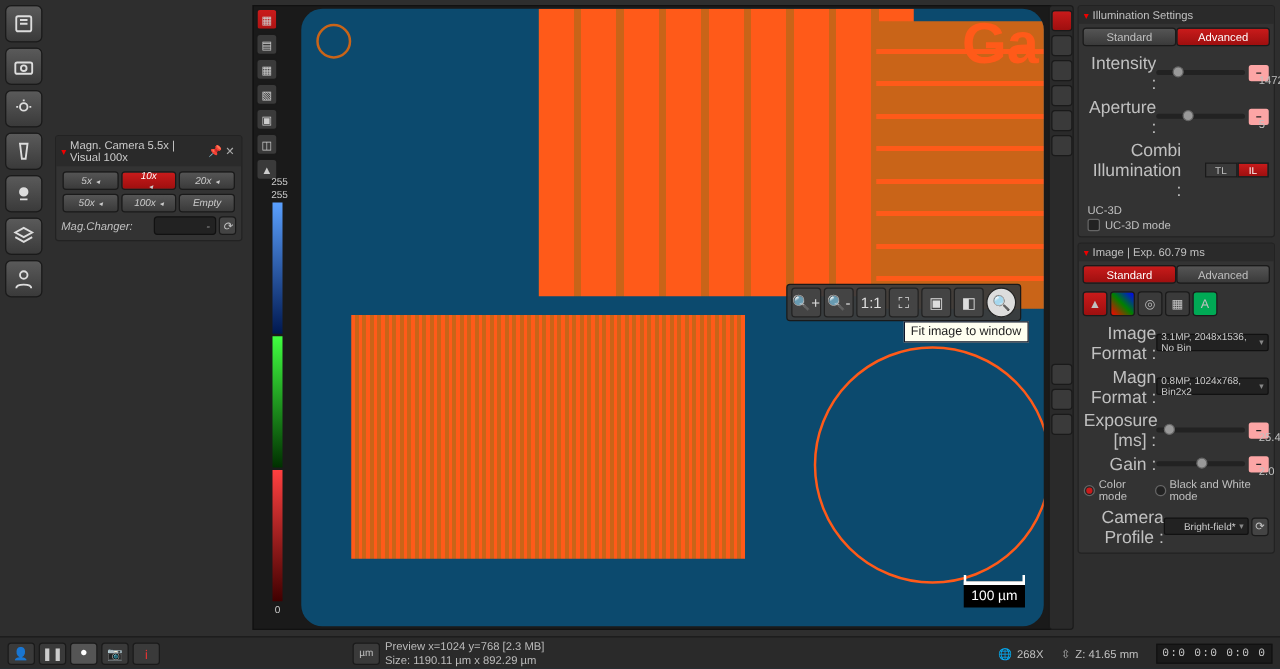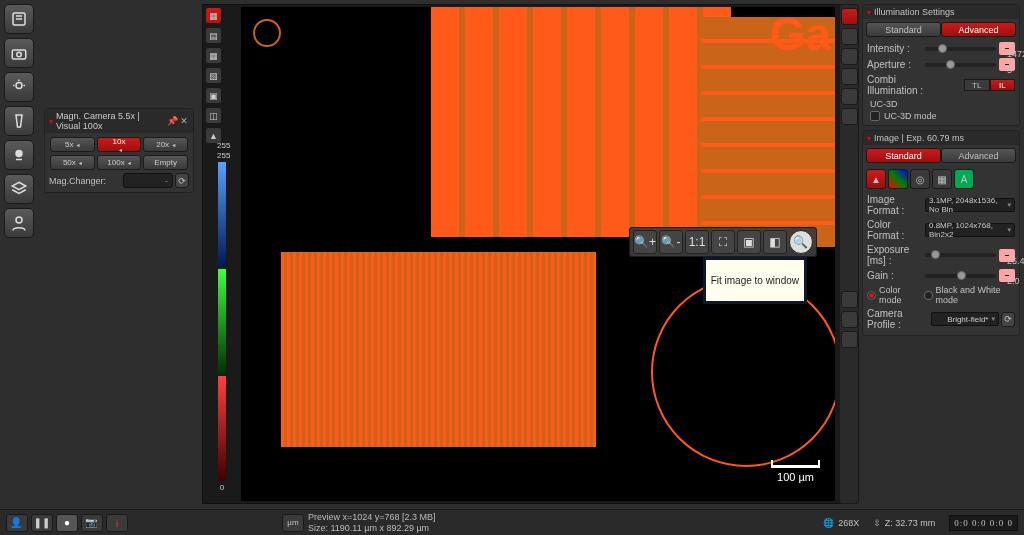--- a/index.html
+++ b/index.html
@@ -7,73 +7,73 @@
 
 .left-toolbar { position:absolute; left:4px; top:4px; width:34px; }
 .left-toolbar .tool-btn { width:30px; height:30px; background:linear-gradient(#5a5a5a,#3a3a3a); border:1px solid #1a1a1a; border-radius:5px; margin-bottom:4px; display:flex; align-items:center; justify-content:center; cursor:pointer; }
 .left-toolbar .tool-btn svg { width:18px; height:18px; fill:#ddd; }
 
 .mag-panel { position:absolute; left:44px; top:108px; width:150px; background:#333; border:1px solid #222; border-radius:3px; }
 .mag-panel .hdr { display:flex; align-items:center; background:#2a2a2a; padding:2px 4px; }
 .mag-panel .hdr .tri { color:#e00; margin-right:3px; font-size:8px; }
 .mag-panel .hdr .ttl { font-size:9px; color:#ccc; flex:1; }
 .mag-panel .hdr .ctrl { width:10px; height:10px; margin-left:2px; font-size:9px; color:#aaa; cursor:pointer; text-align:center; }
-.mag-panel .body { padding:4px; }
+.mag-panel .body { padding:4px;font-style:italic; }
 .mag-row { display:flex; margin-bottom:3px; }
 .mag-btn { flex:1; height:15px; background:linear-gradient(#555,#3a3a3a); border:1px solid #1a1a1a; border-radius:3px; margin:0 1px; font-size:8px; color:#ccc; display:flex; align-items:center; justify-content:center; cursor:pointer; }
 .mag-btn.active { background:linear-gradient(#c91b1b,#9e0f0f); color:#fff;flex-direction:column; }
 .mag-btn .mini-tri { font-size:6px; margin-left:3px; color:#ccc; }
 .mag-ch-row { display:flex; align-items:center; }
 .mag-ch-lbl { font-size:9px; margin-right:17px; }
 .mag-ch-val { flex:1; height:15px; background:#222; border:1px solid #111; border-radius:3px; font-size:9px; padding:0 4px; display:flex; align-items:center; justify-content:flex-end; color:#888; }
 .mag-ch-btn { width:14px; height:15px; margin-left:2px; background:#444; border:1px solid #1a1a1a; border-radius:3px; font-size:9px; display:flex; align-items:center; justify-content:center; cursor:pointer; }
 
 .viewer { position:absolute; left:202px; top:4px; width:654px; height:500px; background:#1a1a1a; border:1px solid #111; }
 .vt { position:absolute; left:2px; top:2px; width:18px; }
 .vt .vbtn { width:17px; height:17px; background:#3a3a3a; border:1px solid #1a1a1a; border-radius:3px; margin-bottom:3px; display:flex; align-items:center; justify-content:center; cursor:pointer; font-size:9px; color:#ccc; }
 .vt .vbtn.top { background:linear-gradient(#c91b1b,#b01414); }
 .lut-col { position:absolute; left:14px; top:135px; width:10px; }
 .lut-label { font-size:8px; color:#ccc; text-align:center; margin:1px 0; }
 .lut-bar { width:8px; height:105px; margin:2px auto; }
 .lb-b { background:linear-gradient(#5aa0ff,#001850); }
 .lb-g { background:linear-gradient(#40ff40,#003000); }
 .lb-r { background:linear-gradient(#ff4040,#400000); }
 
-.img-area { position:absolute; left:38px; top:2px; right:20px; bottom:2px; background:#000000; overflow:hidden; }
+.img-area { position:absolute; left:38px; top:2px; right:20px; bottom:2px; background:#0c4a6e; overflow:hidden;border-radius:17px; }
 .img-content { position:absolute; inset:0; }
 .vt-text { position:absolute; left:6px; top:40px; transform:rotate(-90deg); transform-origin:left bottom; font-size:90px; font-weight:bold; color:#ff5a19; letter-spacing:4px; }
 .stripes-v { position:absolute; left:190px; top:0; width:300px; height:230px; background:repeating-linear-gradient(90deg,#ff5a19 0 28px,#c96418 28px 34px); }
 .stripes-h { position:absolute; left:460px; top:10px; width:170px; height:230px; background:repeating-linear-gradient(#c96418 0 22px,#ff5a19 22px 26px); }
 .block-bl { position:absolute; left:40px; top:245px; width:315px; height:195px; background:repeating-linear-gradient(90deg,#ff5a19 0 3px,#c96418 3px 6px); }
 .circ { position:absolute; left:410px; top:270px; width:190px; height:190px; border:2px solid #ff5a19; border-radius:50%; }
 .small-circ { position:absolute; left:12px; top:12px; width:28px;height:28px;border:2px solid #c96418; border-radius:50%; }
 .ga { position:absolute; right:4px; top:0; font-size:46px; font-weight:bold; color:#ff5a19; }
 .scale { position:absolute; right:15px; bottom:15px; background:#000; color:#fff; font-size:11px; padding:3px 6px; border-top:3px solid #fff; display:flex; align-items:flex-end; }
 .scale:before,.scale:after { content:""; position:absolute; top:-8px; width:2px; height:8px; background:#fff; }
 .scale:before { left:0; }  .scale:after { right:0; }
 
 .img-tools { position:absolute; right:18px; top:220px; display:flex; background:rgba(60,60,60,.95); border:1px solid #1a1a1a; border-radius:3px; padding:2px; }
 .img-tools .ibtn { width:24px; height:24px; background:#444; border:1px solid #222; border-radius:3px; margin:0 1px; display:flex; align-items:center; justify-content:center; cursor:pointer; color:#ddd; font-size:12px; }
-.tooltip { position:absolute; right:28px; top:250px; background:#fffff0; border:3px solid #0f172a; color:#222; font-size:10px; padding:15px 5px; }
+.tooltip { position:absolute; right:12px; top:250px; background:#fffff0; border:1px solid #0f172a; color:#222; font-size:10px; padding:2px 5px; }
 
 .rtb { position:absolute; right:165px; top:4px; width:20px; height:500px; background:#2a2a2a; border:1px solid #1a1a1a; border-radius:3px; }
 .rtb .rb { width:17px;height:17px; margin:3px auto; background:#3a3a3a; border:1px solid #1a1a1a; border-radius:3px; cursor:pointer; }
 .rtb .rb.r { background:linear-gradient(#c91b1b,#9e0f0f); }
 
 .right-panel { position:absolute; right:4px; top:4px; width:158px; }
 .panel { background:#333; border:1px solid #222; border-radius:3px; margin-bottom:4px; }
 .panel .phdr { display:flex; align-items:center; background:#2a2a2a; padding:2px 4px; }
 .panel .phdr .tri { color:#e00; margin-right:3px; font-size:8px; }
 .panel .phdr .pttl { font-size:9px; flex:1; }
 .tabrow { display:flex; margin:3px; }
 .tab { flex:1; height:15px; font-size:9px; display:flex; align-items:center; justify-content:center; background:linear-gradient(#555,#3a3a3a); border:1px solid #1a1a1a; border-radius:3px; cursor:pointer; }
 .tab.active { background:linear-gradient(#c91b1b,#9e0f0f); color:#fff; }
 .pbody { padding:2px 4px; }
 .prow { display:flex; align-items:center; margin-bottom:3px; }
-.plabel { font-size:10px; width:58px; }
+.plabel { font-size:14px; width:58px;text-align:right; }
 .slider { flex:1; height:4px; background:#222; border-radius:2px; position:relative; margin-right:3px; }
 .slider .knob { position:absolute; top:-3px; width:9px; height:9px; background:#999; border-radius:50%; border:1px solid #666; }
 .valbox { width:16px; height:13px; background:#222; border:6px solid #fca5a5; border-radius:2px; font-size:9px; text-align:right; padding:0 2px; line-height:12px; }
 .seg { display:flex; flex:1;padding-left:19px; }
 .seg .sb { flex:1; height:12px; background:#3a3a3a; border:1px solid #1a1a1a; font-size:8px; display:flex; align-items:center; justify-content:center; cursor:pointer; }
 .seg .sb.active { background:linear-gradient(#c91b1b,#9e0f0f); color:#fff; }
 .chk { display:flex; align-items:center; font-size:9px; margin-bottom:2px; padding-left:3px; }
 .chk .box { width:10px;height:10px;border:1px solid #666;background:#222;margin-right:4px;border-radius:2px; }
 .icrow { display:flex; padding:3px; gap:2px; }
 .icrow .ic { width:20px;height:20px; background:#3a3a3a; border:1px solid #1a1a1a; border-radius:3px; display:flex; align-items:center; justify-content:center; cursor:pointer; }
@@ -84,21 +84,21 @@
 .radio .r { width:9px;height:9px;border:1px solid #666;border-radius:50%;margin-right:3px;background:#222; }
 .radio .r.on:after { content:""; display:block;width:5px;height:5px;background:#c91b1b;border-radius:50%;margin:1px; }
 
 .footer { position:absolute; left:0; right:0; bottom:0; height:26px; background:#2a2a2a; border-top:1px solid #1a1a1a; display:flex; align-items:center; padding:0 6px; }
 .fbtn { width:22px; height:18px; background:#3a3a3a; border:1px solid #1a1a1a; border-radius:3px; margin-right:3px; display:flex; align-items:center; justify-content:center; cursor:pointer; font-size:10px; color:#ccc; }
 .fbtn.rec { color:#fff; background:#555; }
 .finfo { position:absolute; left:308px; top:2px; font-size:9px; line-height:11px; color:#bbb; }
 .fld { width:22px; height:18px; background:#3a3a3a; border:1px solid #1a1a1a; border-radius:3px; margin-right:6px; display:flex; align-items:center; justify-content:center; font-size:8px; }
 .fz { margin-left:auto; font-size:9px; display:flex; align-items:center; }
 .fz .i { margin-right:4px; color:#aaa; }
-.counter { margin-left:14px; background:#1a1a1a; padding:2px 4px; font-family:Liberation Serif, serif; font-size:9px; letter-spacing:1px; border:1px solid #111; }
+.counter { margin-left:14px; background:#1a1a1a; padding:2px 4px; font-family:Liberation Mono, monospace; font-size:9px; letter-spacing:1px; border:1px solid #111; }
 </style>
 </head>
 <body>
 
 <div class="left-toolbar">
   <div class="tool-btn">
       <svg viewBox="0 0 24 24">
         <rect x="4" y="4" width="16" height="16" rx="2" fill="none" stroke="#ddd" stroke-width="2"></rect>
         <line x1="8" y1="8" x2="16" y2="8" stroke="#ddd" stroke-width="2"></line>
         <line x1="8" y1="12" x2="16" y2="12" stroke="#ddd" stroke-width="2"></line>
@@ -298,21 +298,21 @@
       <div class="ic">◎</div>
       <div class="ic">▦</div>
       <div class="ic" style="background:#0a5">A</div>
     </div>
     <div class="pbody">
       <div class="prow">
           <span class="plabel">Image Format :</span>
           <div class="sel">3.1MP, 2048x1536, No Bin</div>
         </div>
       <div class="prow">
-          <span class="plabel">Color Format :</span>
+          <span class="plabel">Magn Format :</span>
           <div class="sel">0.8MP, 1024x768, Bin2x2</div>
         </div>
       <div class="prow">
           <span class="plabel">Exposure [ms] :</span>
           <div class="slider">
             <div class="knob" style="left:8%"></div>
           </div>
           <span class="valbox">25.41</span>
         </div>
       <div class="prow">
@@ -351,16 +351,16 @@
   <div style="position:absolute;left:282px" class="fld">µm</div>
   <div class="finfo">
     <div>Preview x=1024 y=768  [2.3 MB]</div>
     <div>Size: 1190.11 µm x 892.29 µm</div>
   </div>
   <div class="fz">
     <span class="i">🌐</span>
     <span>268X</span>
     <span style="width:14px"></span>
     <span class="i">⇳</span>
-    <span>Z: 32.73 mm</span>
+    <span>Z: 41.65 mm</span>
     <span class="counter">0:0 0:0 0:0 0</span>
   </div>
 </div>
 
 </body></html>

